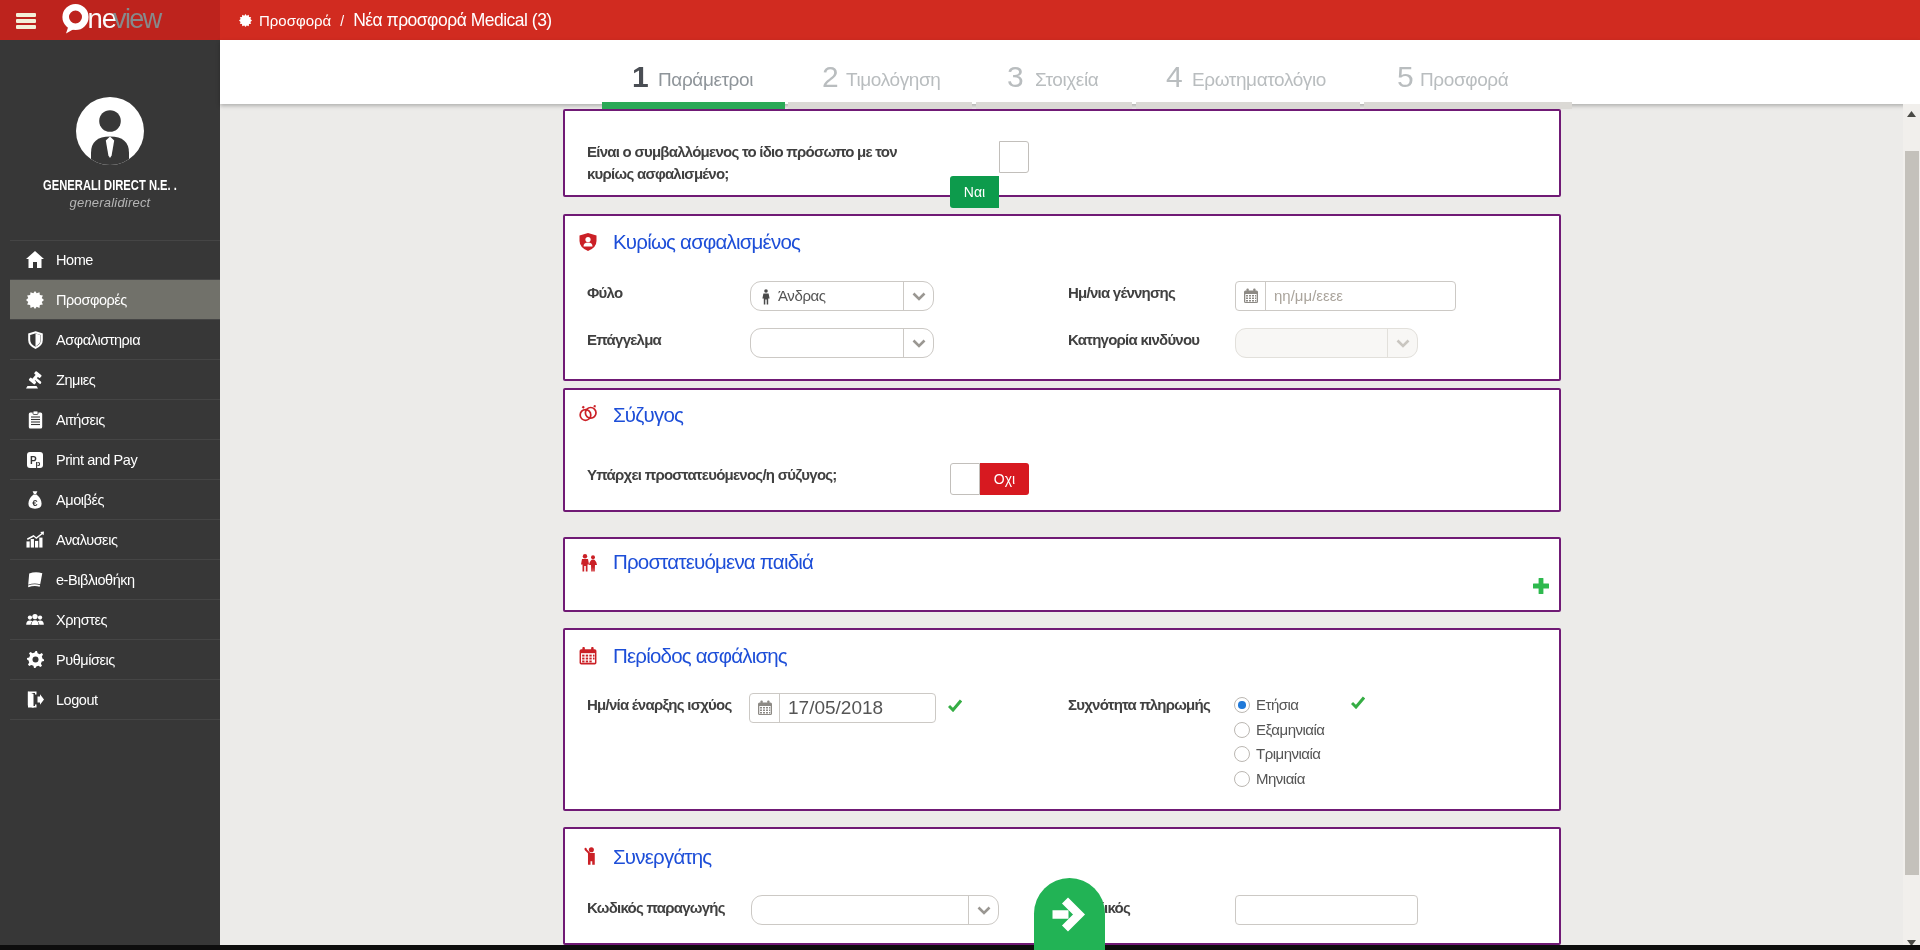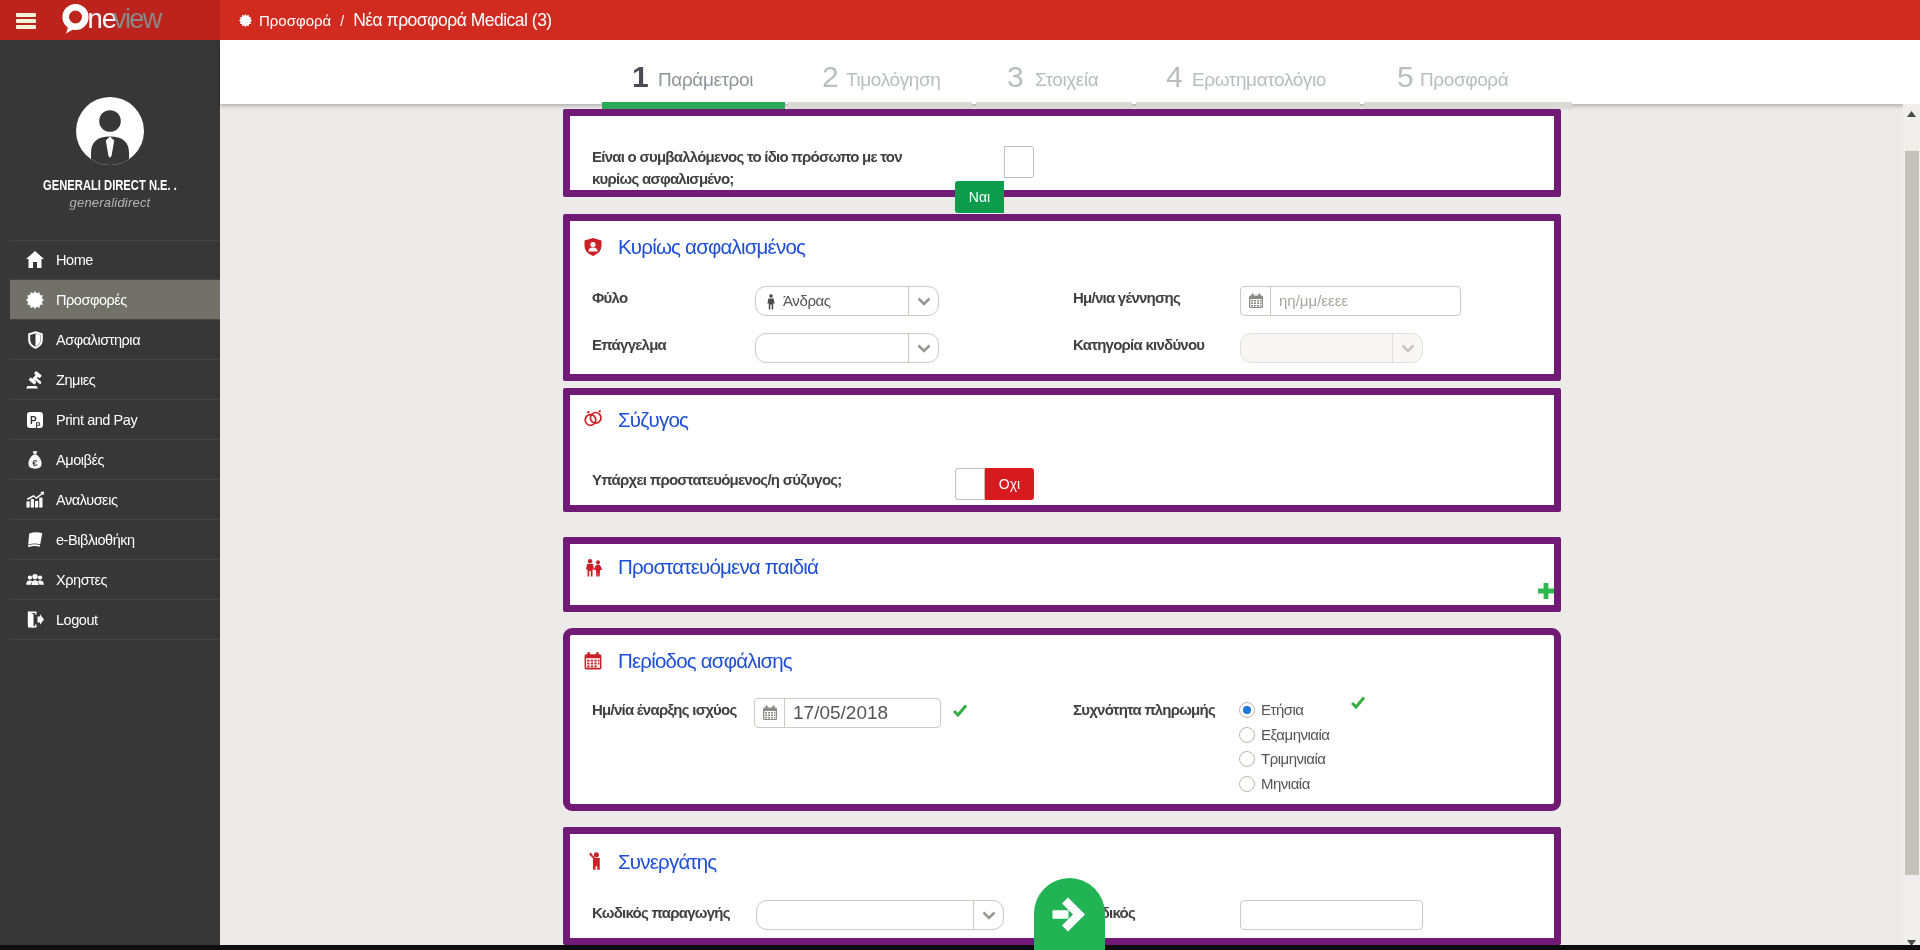--- a/index.html
+++ b/index.html
@@ -31,21 +31,21 @@
 
 
 #stepband { position:absolute; left:220px; top:40px; width:1700px; height:64px; background:#fff; box-shadow:0 2px 4px rgba(0,0,0,0.25); }
 .stepnum { position:absolute; top:77px; font-size:30px; color:#b9bdbf; transform:translateY(-50%); }
 .steplbl { position:absolute; top:80px; font-size:19px; color:#b9bdbf; letter-spacing:-0.4px; transform:translateY(-50%); }
 .stepnum.on { color:#4a4e54; font-weight:bold; } .steplbl.on { color:#8f959a; }
 .stepbar { position:absolute; top:102px; height:7px; background:#dbd9d5; }
 .stepbar.on { background:#2aa956; }
 
 
-.card { position:absolute; left:563px; width:998px; background:#fff; border:7px solid #701a75; border-radius:2px; }
+.card { position:absolute; left:563px; width:998px; background:#fff; border:2px solid #701a75; border-radius:2px; }
 .ctitle { position:absolute; left:48px; font-size:20.5px; letter-spacing:-0.8px; color:#1d4ed8; line-height:18px; }
 .cicon { position:absolute; left:14px; width:18px; height:18px; }
 .flabel { position:absolute; font-size:15px; font-weight:bold; color:#404040; letter-spacing:-0.75px; }
 .sel { position:absolute; height:30px; background:#fff; border:1px solid #ccc9c5; border-radius:11px; }
 .sel .chev { position:absolute; right:0; top:0; bottom:0; width:30px; border-left:1px solid #ccc9c5; display:flex; align-items:center; justify-content:center; }
 .sel .val { position:absolute; left:10px; top:0; line-height:28px; font-size:15px; color:#555; letter-spacing:-0.4px; }
 .sel.disabled { background:#f8f7f5; border-color:#e2e0db; }
 .sel.disabled .chev { border-left-color:#e2e0db; }
 .inp { position:absolute; height:30px; background:#fff; border:1px solid #ccc9c5; border-radius:4px; }
 .inp .icobox { position:absolute; left:0; top:0; bottom:0; width:30px; border-right:1px solid #ccc9c5; display:flex; align-items:center; justify-content:center; }
@@ -140,20 +140,35 @@
               <rect x="8" y="6" width="9" height="2.6" rx="1.2"></rect>
             </g>
             <path d="M1.5 15 L10.5 15 L12 17.6 L0 17.6 Z"></path>
           </g>
         </svg>
       </span>
       <span class="lbl">Ζημιες</span>
     </div>
     <div class="mi">
       <span class="ico">
+        <svg width="15" height="18" viewBox="0 0 15 18">
+          <rect x="0.8" y="1.5" width="13.4" height="16" rx="1.5" fill="#fff"></rect>
+          <rect x="5" y="0" width="5" height="3.5" rx="1" fill="#fff" stroke="#373737" stroke-width="0.8"></rect>
+          <g stroke="#373737" stroke-width="1.1">
+            <line x1="3" y1="6" x2="12" y2="6"></line>
+            <line x1="3" y1="8.5" x2="12" y2="8.5"></line>
+            <line x1="3" y1="11" x2="12" y2="11"></line>
+            <line x1="3" y1="13.5" x2="12" y2="13.5"></line>
+          </g>
+        </svg>
+      </span>
+      <span class="lbl">Αιτήσεις</span>
+    </div>
+    <div class="mi">
+      <span class="ico">
         <svg width="18" height="18" viewBox="0 0 18 18">
           <rect x="1" y="1" width="16" height="16" rx="3" fill="#fff"></rect>
           <text x="4" y="12.5" font-size="10" font-weight="bold" fill="#373737" font-family="Liberation Sans">P</text>
           <text x="9.5" y="14.5" font-size="8" font-weight="bold" fill="#373737" font-family="Liberation Sans">p</text>
         </svg>
       </span>
       <span class="lbl">Print and Pay</span>
     </div>
     <div class="mi">
       <span class="ico">
@@ -196,20 +211,29 @@
             <circle cx="4.6" cy="5.2" r="2.5"></circle>
             <circle cx="16.4" cy="5.2" r="2.5"></circle>
             <circle cx="10.5" cy="4" r="3.1"></circle>
             <path d="M0.2 13.6 Q0.2 8.6 4.6 8.6 Q6.4 8.6 7.5 9.5 Q5.5 11 5.4 13.6 Z"></path>
             <path d="M20.8 13.6 Q20.8 8.6 16.4 8.6 Q14.6 8.6 13.5 9.5 Q15.5 11 15.6 13.6 Z"></path>
             <path d="M6.3 13.8 Q6.3 8.2 10.5 8.2 Q14.7 8.2 14.7 13.8 Z"></path>
           </g>
         </svg>
       </span>
       <span class="lbl">Χρηστες</span>
+    </div>
+    <div class="mi">
+      <span class="ico">
+        <svg width="17" height="17" viewBox="0 0 17 17">
+          <path fill="#fff" d="M8.5 0 L10 0 L10.6 2.3 L12.7 3.2 L14.8 2 L16 3.5 L14.8 5.6 L15.6 7.7 L17 8.5 L17 10 L14.8 10.6 L13.9 12.7 L15 14.8 L13.5 16 L11.4 14.8 L9.3 15.6 L8.5 17 L7 17 L6.4 14.8 L4.3 13.9 L2.2 15 L1 13.5 L2.2 11.4 L1.4 9.3 L0 8.5 L0 7 L2.2 6.4 L3.1 4.3 L2 2.2 L3.5 1 L5.6 2.2 L7.7 1.4 Z"></path>
+          <circle cx="8.5" cy="8.5" r="3" fill="#373737"></circle>
+        </svg>
+      </span>
+      <span class="lbl">Ρυθμίσεις</span>
     </div>
     <div class="mi">
       <span class="ico">
         <svg width="17" height="17" viewBox="0 0 17 17">
           <g fill="#fff">
             <path d="M1 0.5 L9.5 0.5 L9.5 3.5 L8 3.5 L8 2 L3.5 2 L3.5 15 L8 15 L8 13.5 L9.5 13.5 L9.5 16.5 L1 16.5 Z"></path>
             <path d="M0.8 0.5 L6.5 3 L6.5 17 L0.8 14.5 Z"></path>
             <path d="M10.5 5.5 L13 5.5 L13 3.2 L17 8.5 L13 13.8 L13 11.5 L10.5 11.5 Z"></path>
           </g>
         </svg>
@@ -357,21 +381,21 @@
       </svg>
   <div class="ctitle" style="top:14px;">Προστατευόμενα παιδιά</div>
   <svg style="position:absolute; left:967px; top:38px;" width="18" height="18" viewBox="0 0 18 18">
         <g fill="#2eb94e">
           <rect x="1" y="6.6" width="16" height="4.8" rx="0.5"></rect>
           <rect x="6.6" y="1" width="4.8" height="16" rx="0.5"></rect>
         </g>
       </svg>
 </div>
 
-<div class="card" style="top:628px; height:183px;border-radius:9px;">
+<div class="card" style="top:628px; height:183px;">
   <svg class="cicon" style="top:17px;" width="17" height="17" viewBox="0 0 16 16">
         <g fill="#cb2026">
           <rect x="0.5" y="2" width="15" height="13.5" rx="1.5"></rect>
           <rect x="3" y="0" width="2.2" height="4" rx="0.8"></rect>
           <rect x="10.8" y="0" width="2.2" height="4" rx="0.8"></rect>
         </g>
         <rect x="1.8" y="5.5" width="12.4" height="8.5" fill="#fff"></rect>
         <g fill="#cb2026">
           <rect x="2.8" y="6.8" width="2.1" height="1.7"></rect>
           <rect x="6" y="6.8" width="2.1" height="1.7"></rect>

